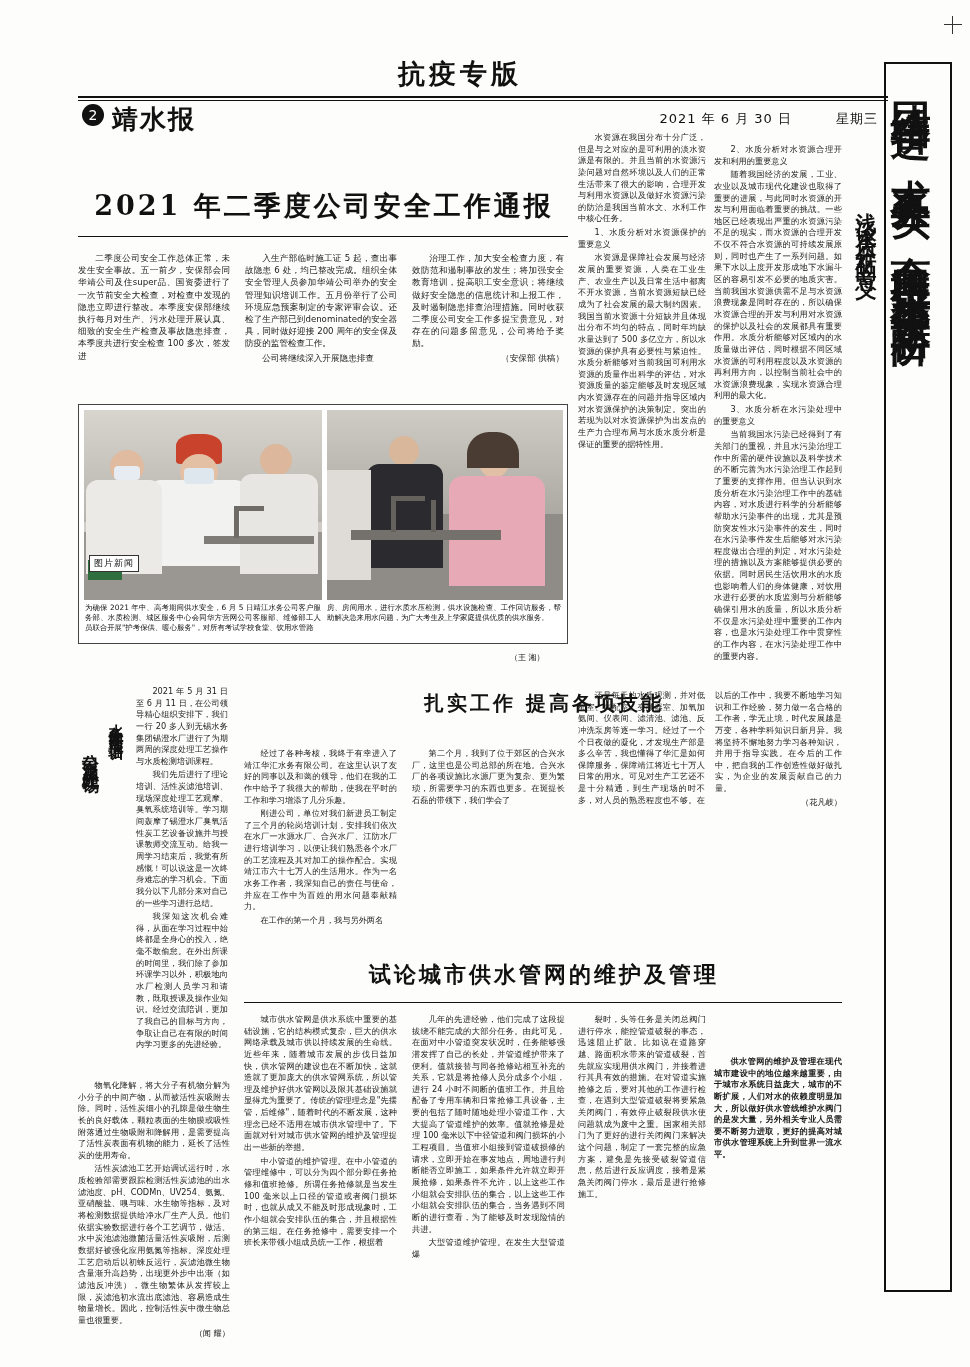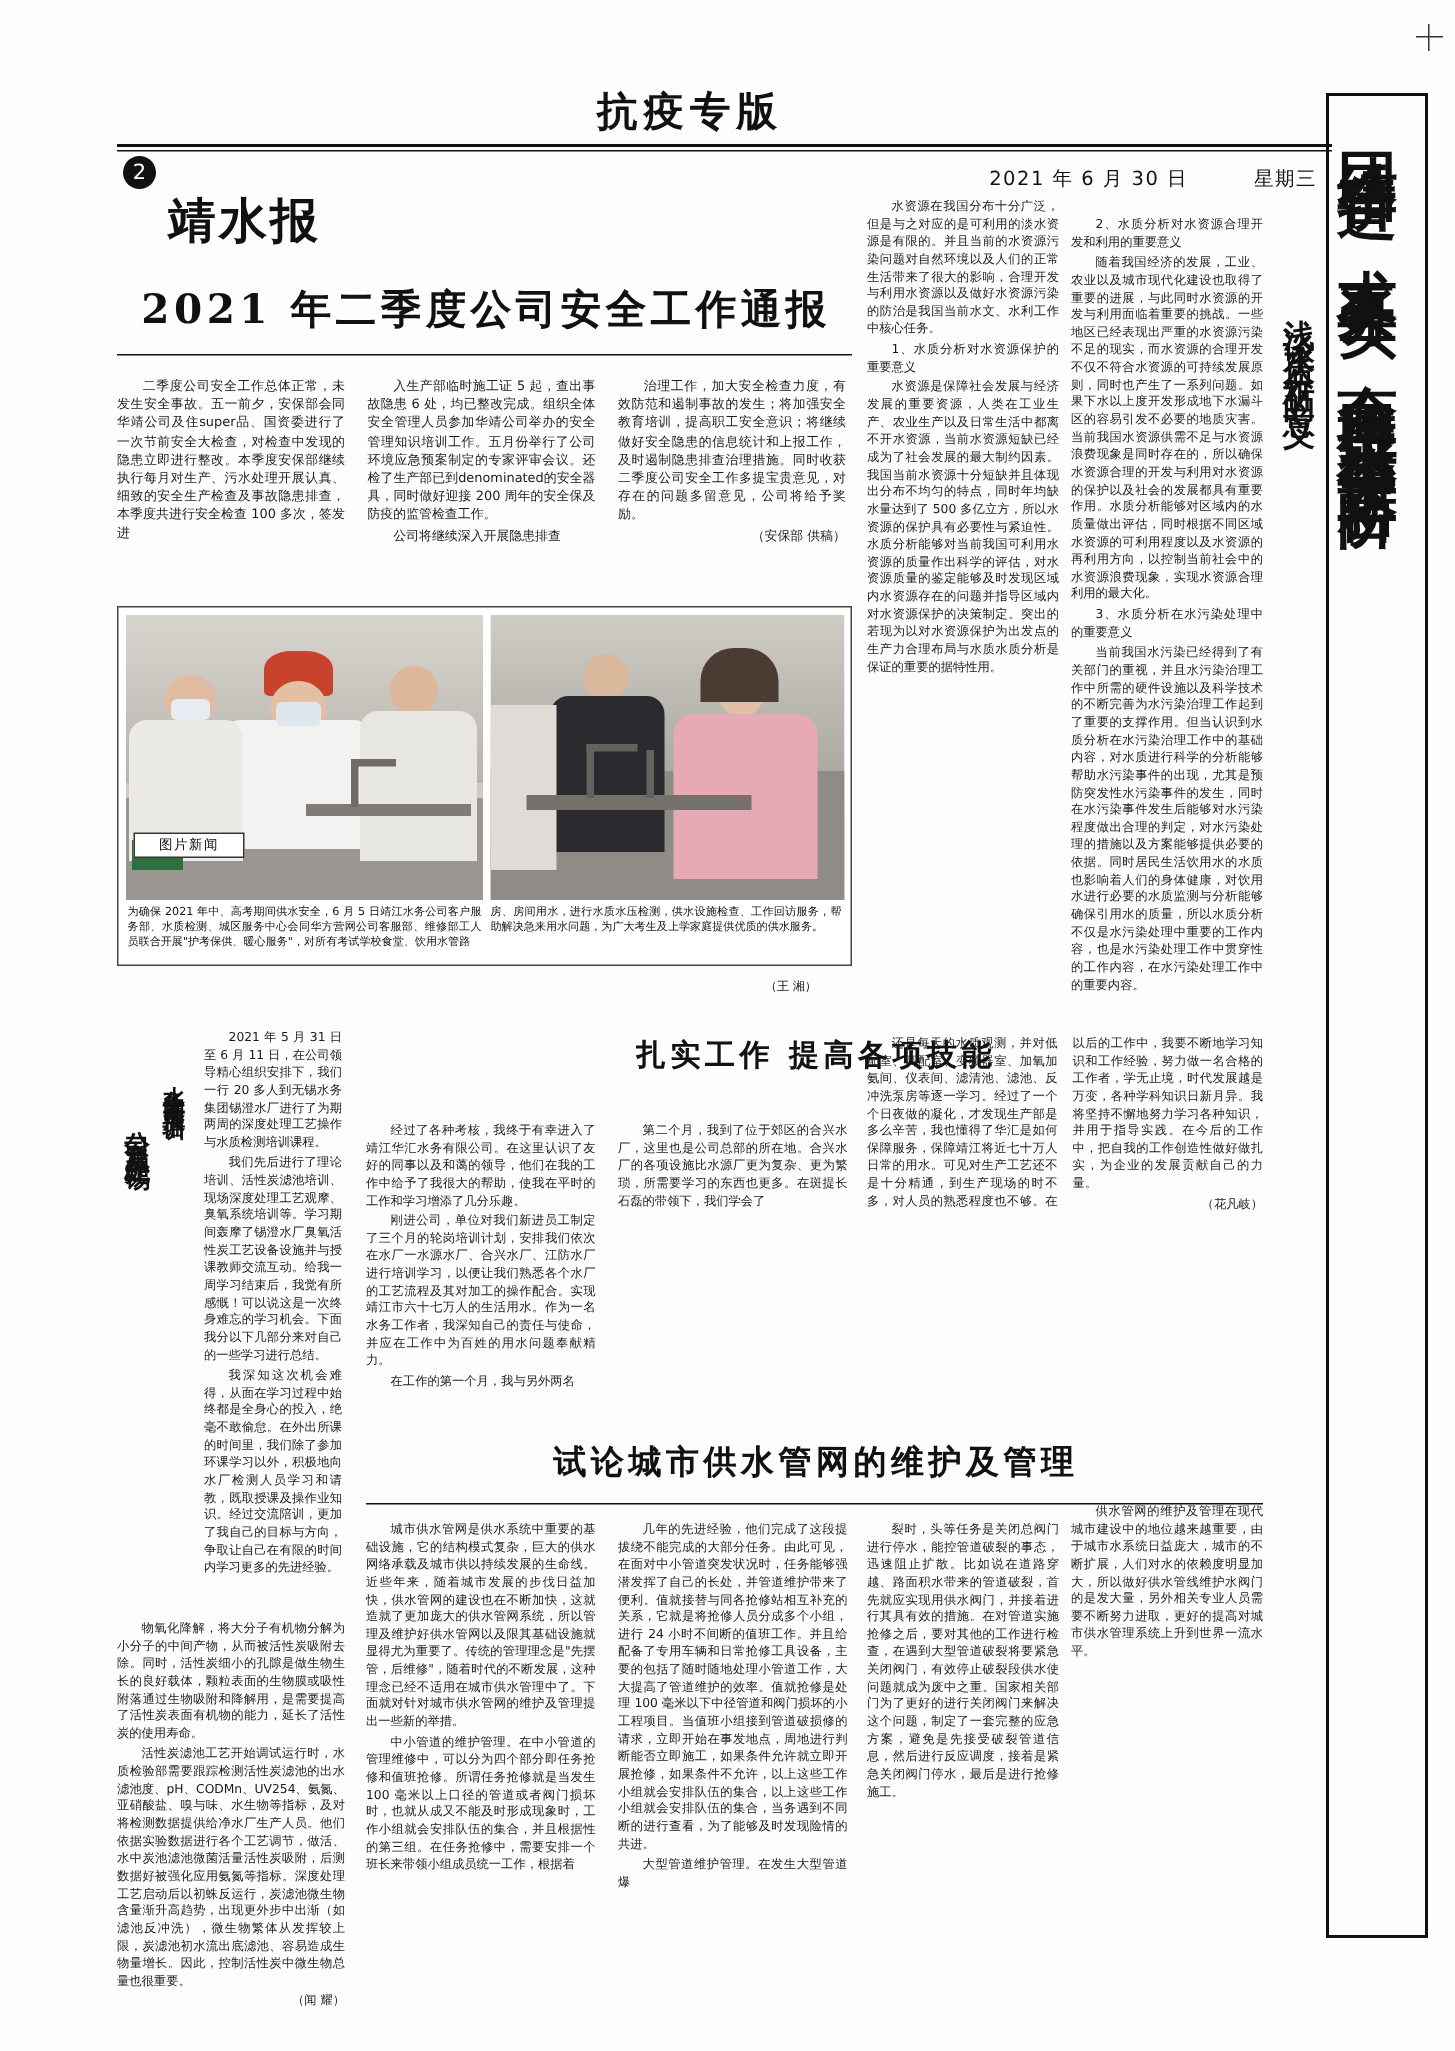--- a/index.html
+++ b/index.html
@@ -28,23 +28,22 @@
   }
   .rule-top{position:absolute;left:0;top:38px;width:810px;height:2px;background:#111;}
   .rule-top2{position:absolute;left:0;top:42px;width:810px;height:1px;background:#111;}
   .page-badge{
     position:absolute;left:4px;top:46px;
     width:22px;height:22px;border-radius:50%;
     background:#111;color:#fff;font-size:14px;line-height:22px;text-align:center;
   }
   .paper-name{
     position:absolute;left:34px;top:44px;
-    font-size:32px;font-weight:bold;letter-spacing:2px;
-    font-family:"DejaVu Serif","Liberation Serif",serif;
-    margin-top:24px;
+    font-size:26px;font-weight:bold;letter-spacing:2px;
+    font-family:"DejaVu Serif","Liberation Serif",serif;
   }
   .pub-date{
     position:absolute;right:96px;top:52px;
     font-size:13px;letter-spacing:1px;
   }
   .pub-week{
     position:absolute;right:10px;top:52px;
     font-size:13px;letter-spacing:1px;
   }
 
@@ -95,21 +94,21 @@
   
   .photobox{position:absolute;left:78px;top:404px;width:490px;height:240px;border:1px solid #444;box-sizing:border-box;padding:4px;background:#fff;}
   .ph{position:absolute;top:5px;height:190px;overflow:hidden;}
   .ph1{left:5px;width:238px;}
   .ph2{left:248px;width:236px;}
   .pcap{position:absolute;top:198px;font-size:7.4px;line-height:1.35;text-align:justify;}
   .pcap1{left:6px;width:236px;}
   .pcap2{left:248px;width:234px;}
   .photo-tag{
     position:absolute;left:10px;top:150px;background:#fff;border:1px solid #333;
-    font-size:9px;padding:1px 16px;letter-spacing:1px;
+    font-size:9px;padding:1px 4px;letter-spacing:1px;
   }
   .sigw{position:absolute;right:8px;top:214px;font-size:8px;}
 
   
   .scene{position:absolute;inset:0;}
   .scene .bg{position:absolute;inset:0;}
   .blob{position:absolute;border-radius:50%;}
   .rect{position:absolute;}
 </style>
 </head>
@@ -253,17 +252,17 @@
     <p>城市供水管网是供水系统中重要的基础设施，它的结构模式复杂，巨大的供水网络承载及城市供以持续发展的生命线。近些年来，随着城市发展的步伐日益加快，供水管网的建设也在不断加快，这就造就了更加庞大的供水管网系统，所以管理及维护好供水管网以及限其基础设施就显得尤为重要了。传统的管理理念是"先摆管，后维修"，随着时代的不断发展，这种理念已经不适用在城市供水管理中了。下面就对针对城市供水管网的维护及管理提出一些新的举措。</p>
     <p>中小管道的维护管理。在中小管道的管理维修中，可以分为四个部分即任务抢修和值班抢修。所谓任务抢修就是当发生 100 毫米以上口径的管道或者阀门损坏时，也就从成又不能及时形成现象时，工作小组就会安排队伍的集合，并且根据性的第三组。在任务抢修中，需要安排一个班长来带领小组成员统一工作，根据着</p>
   </div>
   <div class="col" style="left:412px;top:1014px;width:153px;height:270px;font-size:8.2px;">
     <p>几年的先进经验，他们完成了这段提拔绕不能完成的大部分任务。由此可见，在面对中小管道突发状况时，任务能够强潜发挥了自己的长处，并管道维护带来了便利。值就接替与同各抢修站相互补充的关系，它就是将抢修人员分成多个小组，进行 24 小时不间断的值班工作。并且给配备了专用车辆和日常抢修工具设备，主要的包括了随时随地处理小管道工作，大大提高了管道维护的效率。值就抢修是处理 100 毫米以下中径管道和阀门损坏的小工程项目。当值班小组接到管道破损修的请求，立即开始在事发地点，周地进行判断能否立即施工，如果条件允许就立即开展抢修，如果条件不允许，以上这些工作小组就会安排队伍的集合，以上这些工作小组就会安排队伍的集合，当务遇到不同断的进行查看，为了能够及时发现险情的共进。</p>
     <p>大型管道维护管理。在发生大型管道爆</p>
   </div>
   <div class="col" style="left:578px;top:1014px;width:128px;height:270px;font-size:8.2px;">
     <p>裂时，头等任务是关闭总阀门进行停水，能控管道破裂的事态，迅速阻止扩散。比如说在道路穿越、路面积水带来的管道破裂，首先就应实现用供水阀门，并接着进行其具有效的措施。在对管道实施抢修之后，要对其他的工作进行检查，在遇到大型管道破裂将要紧急关闭阀门，有效停止破裂段供水使问题就成为废中之重。国家相关部门为了更好的进行关闭阀门来解决这个问题，制定了一套完整的应急方案，避免是先接受破裂管道信息，然后进行反应调度，接着是紧急关闭阀门停水，最后是进行抢修施工。</p>
   </div>
-  <div class="col" style="left:714px;top:1002px;width:128px;height:270px;font-size:8.2px;">
+  <div class="col" style="left:714px;top:1056px;width:128px;height:270px;font-size:8.2px;font-weight:bold;">
     <p>供水管网的维护及管理在现代城市建设中的地位越来越重要，由于城市水系统日益庞大，城市的不断扩展，人们对水的依赖度明显加大，所以做好供水管线维护水阀门的是发大量，另外相关专业人员需要不断努力进取，更好的提高对城市供水管理系统上升到世界一流水平。</p>
   </div>
 
 </div>
 
 </body></html>

